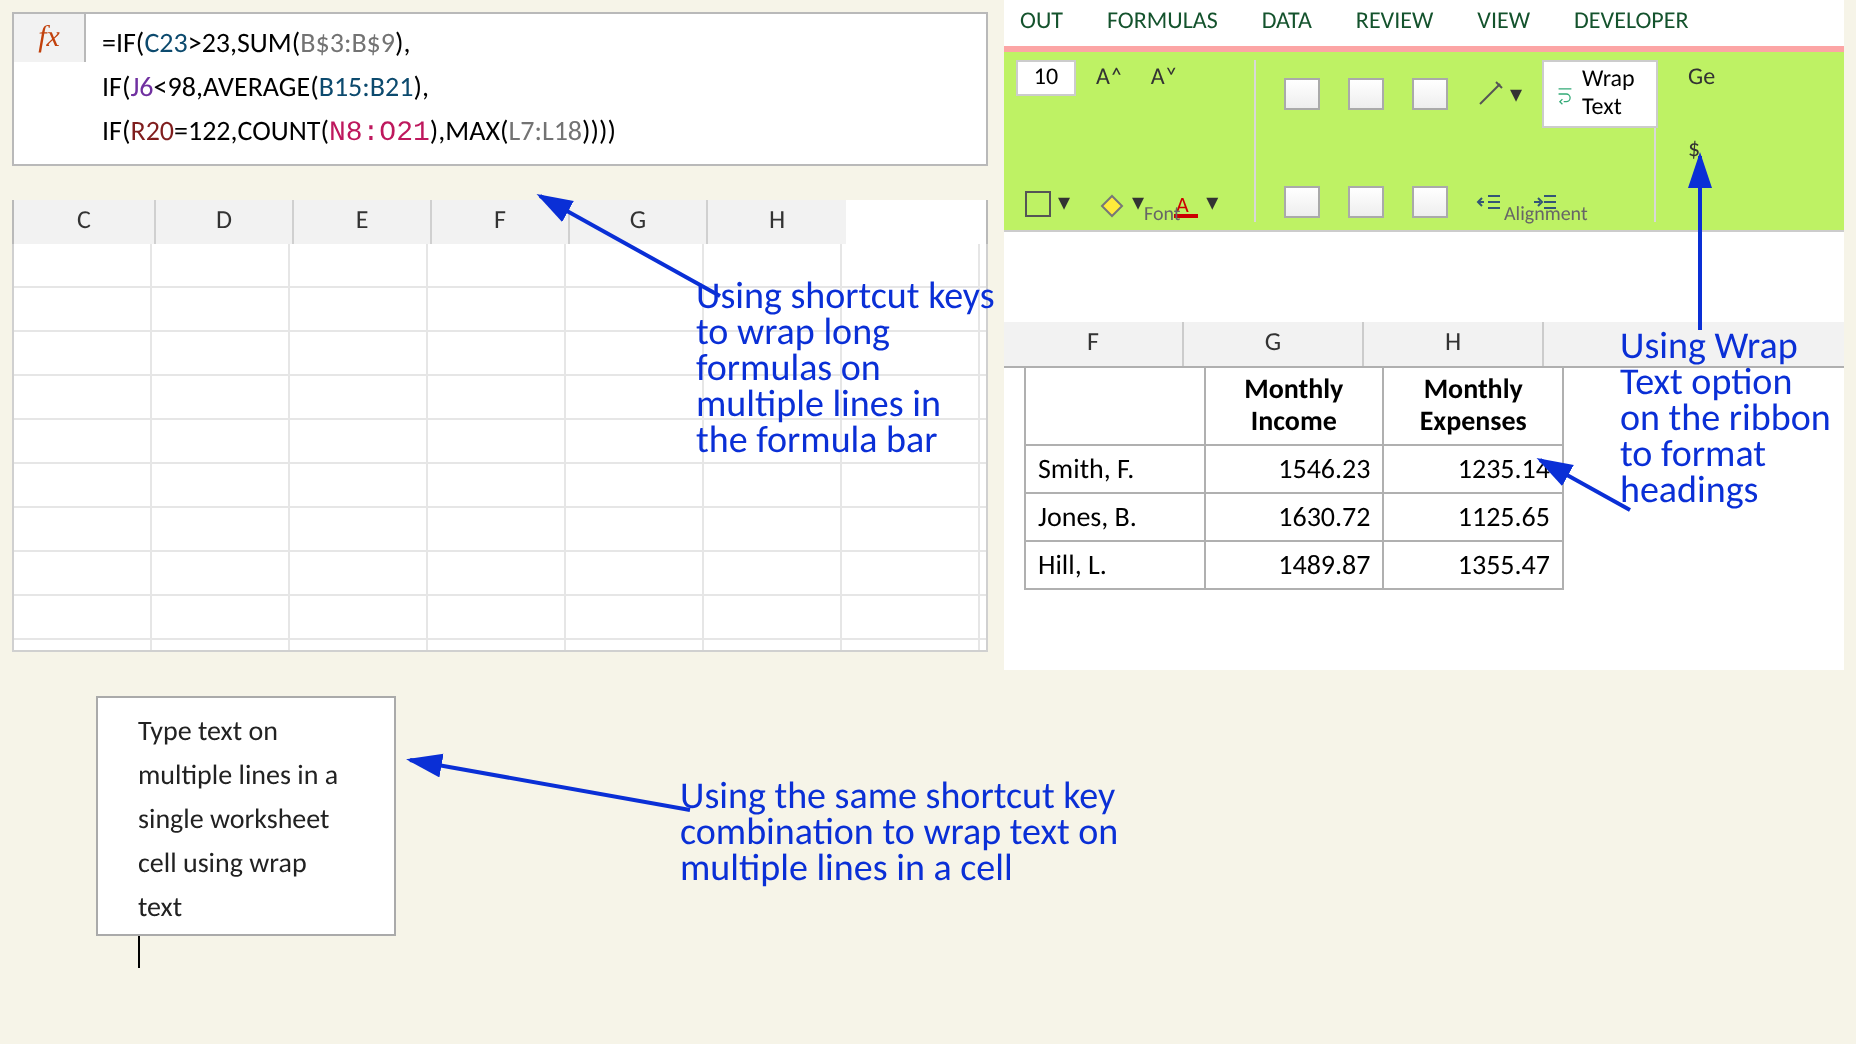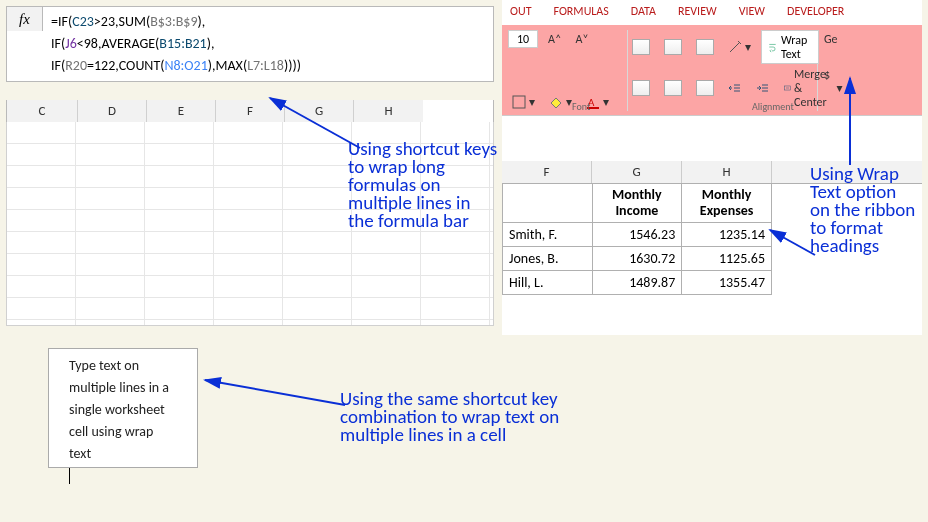--- a/index.html
+++ b/index.html
@@ -21,41 +21,41 @@
     border: 1px solid #b9b9b9;
   }
   .fx-row { display: flex; }
   .fx-label {
     width: 36px;
     height: 24px;
     border-right: 1px solid #b9b9b9;
     font-style: italic;
     font-family: "Times New Roman", serif;
     font-size: 15px;
-    color: #000000;
+    color: #c2410c;
     display: flex;
     align-items: center;
     justify-content: center;
     background: #f2f2f2;
   }
   .fx-formula {
     flex: 1;
     padding: 4px 8px;
     font-family: Calibri, Arial, sans-serif;
     font-size: 14px;
     line-height: 22px;
     color: #000;
     background: #fff;
   }
   .fx-formula .ln { display: block; }
   .t-blue   { color: #0c4a6e; }
   .t-green  { color: #737373; }
   .t-purple { color: #7030a0; }
-  .t-orange { color: #3b82f6; }
-  .t-red    { color: #737373; }
+  .t-orange { color: #be185d; font-family: Liberation Mono, monospace; }
+  .t-red    { color: #7f1d1d; }
 
   
   .colhdr {
     position: absolute;
     left: 6px; top: 100px;
     width: 488px;
     display: flex;
     background: #fff;
     border: 1px solid #b9b9b9;
     border-top: none;
@@ -115,31 +115,31 @@
     width: 420px;
     height: 335px;
     background: #fff;
   }
   .ribbon-tabs {
     height: 26px;
     display: flex;
     gap: 22px;
     padding: 4px 8px 0 8px;
     font-size: 12px;
-    color: #b91c1c;
-    border-bottom: 1px solid #fca5a5;
+    color: #14532d;
+    border-bottom: 3px solid #fca5a5;
   }
   .ribbon-tabs span { cursor: default; }
   .ribbon-body {
     height: 90px;
-    background: #fca5a5;
+    background: #bef264;
     border-bottom: 1px solid #ccc;
     padding: 4px 6px;
     display: flex;
-    gap: 0;
+    gap: 10px;
     position: relative;
   }
   .ribbon-group {
     display: flex;
     flex-direction: column;
     justify-content: space-between;
     border-right: 1px solid #d8d8d8;
     padding-right: 8px;
   }
   .ribbon-row { display: flex; gap: 6px; align-items: center; }
@@ -189,21 +189,21 @@
     font-size: 13px;
     color: #333;
     height: 22px;
     line-height: 22px;
     border-right: 1px solid #ccc;
   }
   .r-table {
     border-collapse: collapse;
     font-size: 14px;
     width: 270px;
-    margin-left: 0;
+    margin-left: 10px;
     margin-top: 0;
   }
   .r-table th, .r-table td {
     border: 1px solid #b0b0b0;
     border-top: none;
     padding: 3px 6px;
     height: 24px;
   }
   .r-table th {
     font-weight: bold;
@@ -357,27 +357,20 @@
         <span class="rb-btn">
             <span class="mini-icon"><svg viewBox="0 0 14 14">
                 <path d="M6 4h6M6 7h6M6 10h6M4 7l-3 0M3 5l-2 2 2 2" stroke="#357" fill="none"></path>
               </svg></span>
           </span>
         <span class="rb-btn">
             <span class="mini-icon"><svg viewBox="0 0 14 14">
                 <path d="M6 4h6M6 7h6M6 10h6M1 7l3 0M3 5l2 2-2 2" stroke="#357" fill="none"></path>
               </svg></span>
           </span>
-        <span class="rb-btn">
-          <span class="mini-icon"><svg viewBox="0 0 14 14">
-                <rect x="1" y="3" width="12" height="8" fill="none" stroke="#357"></rect>
-                <path d="M4 7h6" stroke="#357"></path>
-              </svg></span>
-          <span>Merge &amp; Center</span> ▾
-        </span>
       </div>
       <span class="rb-grouplabel rb-alignlabel">Alignment</span>
     </div>
 
     <div style="display:flex;flex-direction:column;gap:18px;padding-left:2px">
       <span class="rb-btn">Ge</span>
       <span class="rb-btn">$</span>
     </div>
   </div>
 

